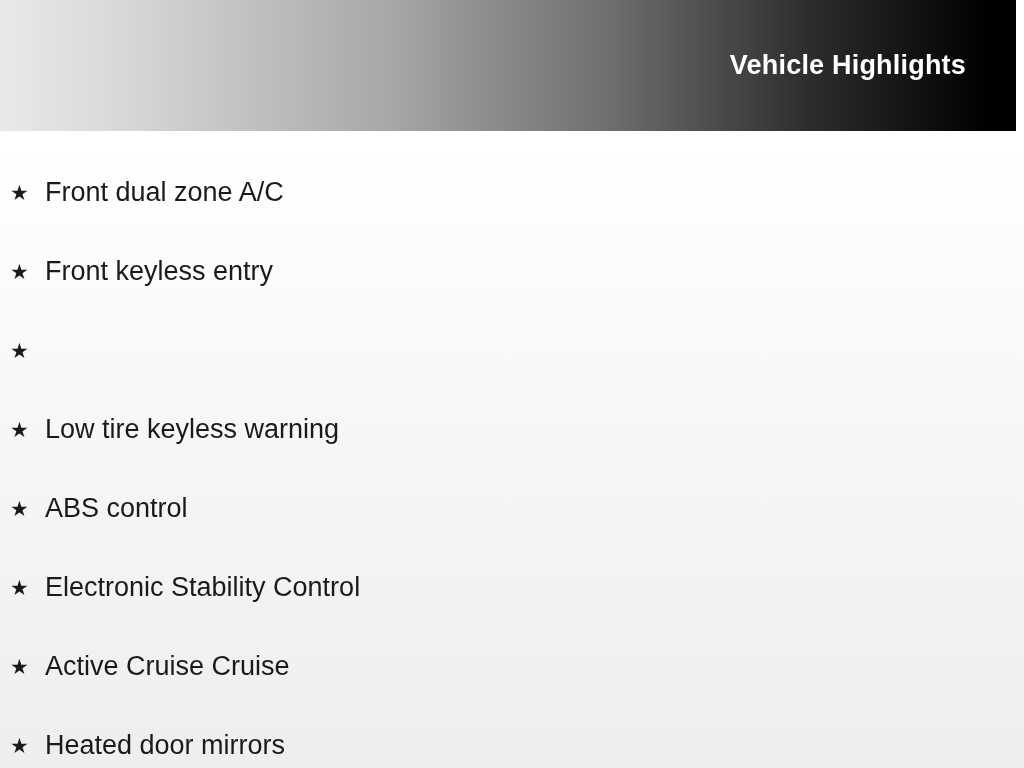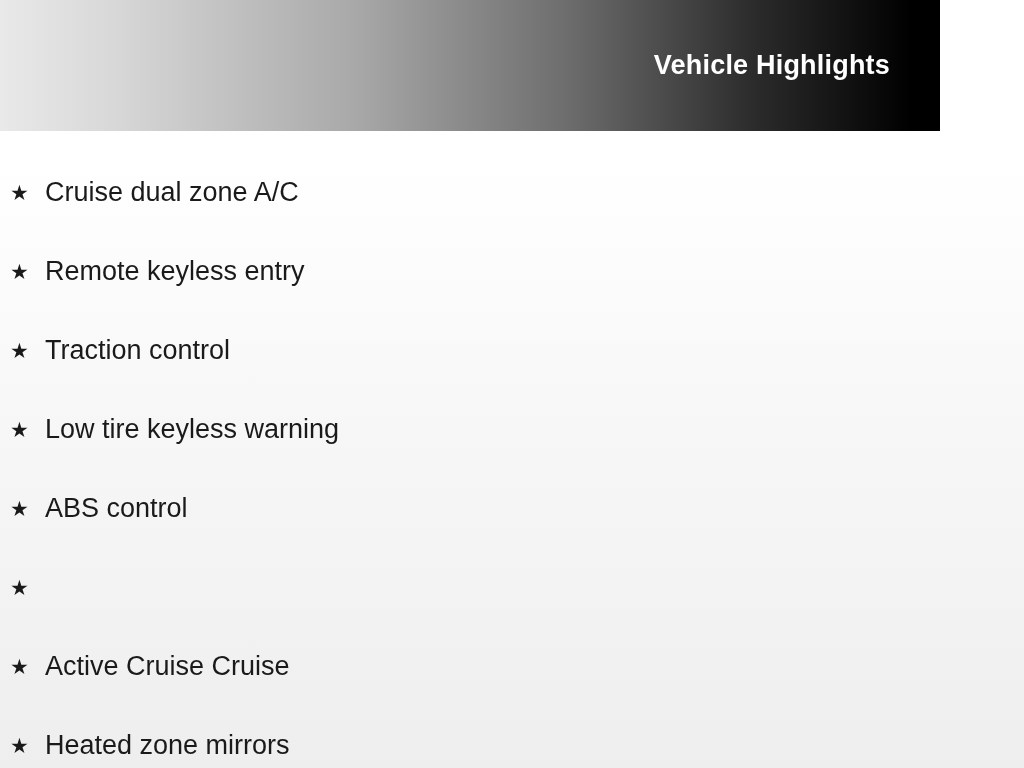--- a/index.html
+++ b/index.html
@@ -15,21 +15,21 @@
   }
   .page {
     position: relative;
     width: 1024px;
     height: 768px;
     background: linear-gradient(to bottom, #ffffff 0%, #ffffff 20%, #f7f7f7 55%, #eeeeee 100%);
     box-sizing: border-box;
   }
   .header-band {
     position: relative;
-    width: 940px;
+    width: 1016px;
     height: 131px;
     background: linear-gradient(to right, #e9e9e9 0%, #d8d8d8 12%, #a8a8a8 38%, #6e6e6e 60%, #2c2c2c 80%, #000000 97%, #000000 100%);
   }
   .header-title {
     position: absolute;
     right: 50px;
     top: 50px;
     color: #ffffff;
     font-size: 27px;
     font-weight: bold;
@@ -71,52 +71,52 @@
 <div class="page">
 
   <div class="header-band">
     <div class="header-title">Vehicle Highlights</div>
   </div>
 
   <ul class="features">
 
     <li class="feature-row">
       <span class="bullet-star">★</span>
-      <span class="feature-label">Cruise dual zone A/C</span>
+      <span class="feature-label">Front dual zone A/C</span>
     </li>
 
     <li class="feature-row">
       <span class="bullet-star">★</span>
-      <span class="feature-label">Remote keyless entry</span>
+      <span class="feature-label">Front keyless entry</span>
     </li>
 
     <li class="feature-row">
       <span class="bullet-star">★</span>
-      <span class="feature-label">Traction control</span>
     </li>
 
     <li class="feature-row">
       <span class="bullet-star">★</span>
       <span class="feature-label">Low tire keyless warning</span>
     </li>
 
     <li class="feature-row">
       <span class="bullet-star">★</span>
       <span class="feature-label">ABS control</span>
     </li>
 
     <li class="feature-row">
       <span class="bullet-star">★</span>
+      <span class="feature-label">Electronic Stability Control</span>
     </li>
 
     <li class="feature-row">
       <span class="bullet-star">★</span>
       <span class="feature-label">Active Cruise Cruise</span>
     </li>
 
     <li class="feature-row">
       <span class="bullet-star">★</span>
-      <span class="feature-label">Heated zone mirrors</span>
+      <span class="feature-label">Heated door mirrors</span>
     </li>
 
   </ul>
 
 </div>
 
 </body></html>

